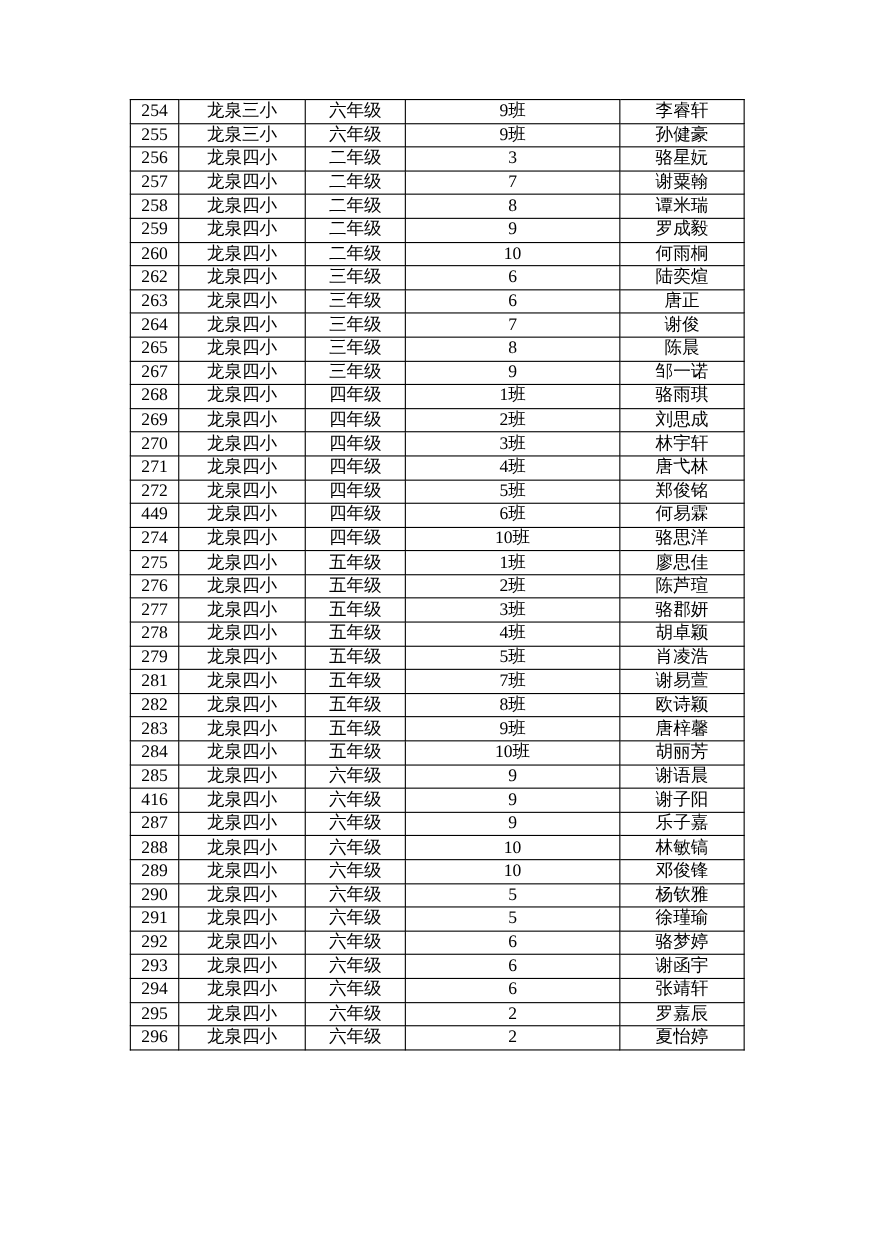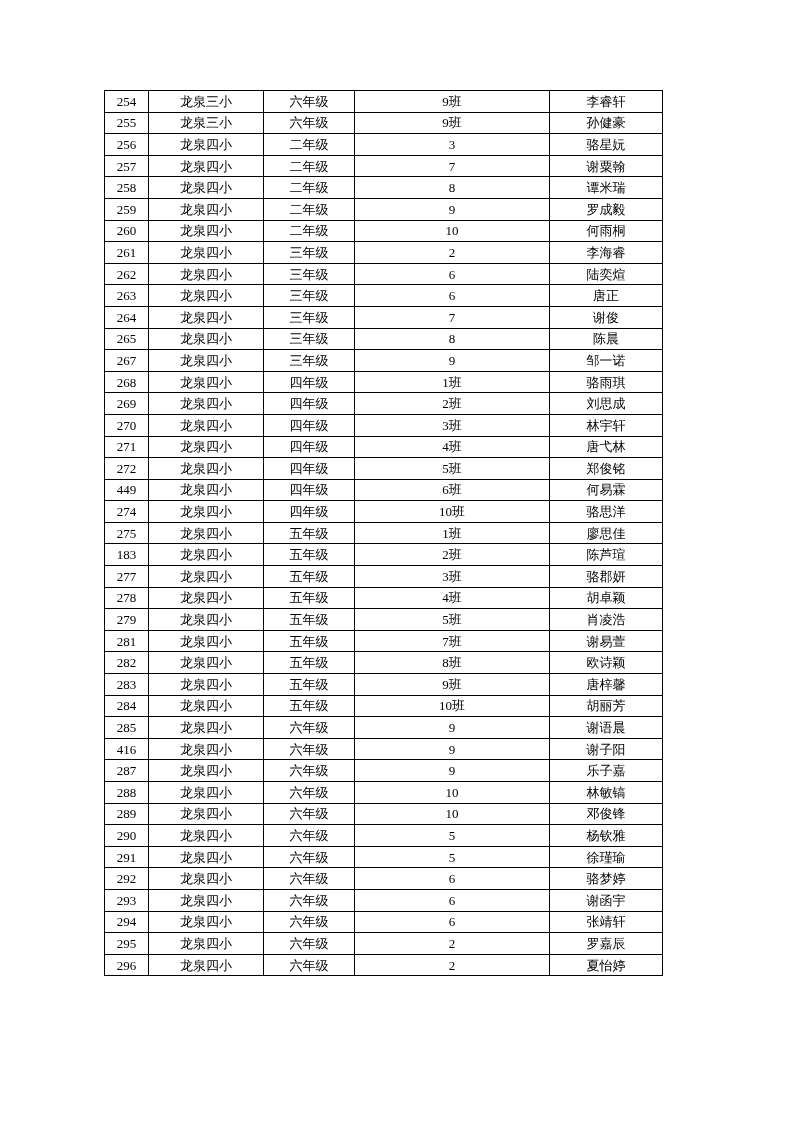--- a/index.html
+++ b/index.html
@@ -14,26 +14,26 @@
     font-family: "Liberation Serif", "DejaVu Serif", serif;
     color: #000000;
   }
   .page {
     position: absolute;
     inset: 0;
     background: #ffffff;
   }
   table.roster {
     position: absolute;
-    left: 104px;
+    left: 118px;
     top: 90px;
     width: 558px;
     border-collapse: collapse;
     table-layout: fixed;
-    font-size: 13px;
+    font-size: 16px;
   }
   table.roster td {
     border: 1px solid #000000;
     height: 20.6px;            
     text-align: center;
     vertical-align: middle;
     padding: 0;
     line-height: 1;
     overflow: hidden;
     white-space: nowrap;
@@ -100,27 +100,20 @@
           <td>罗成毅</td>
         </tr>
         <tr>
           <td>260</td>
           <td>龙泉四小</td>
           <td>二年级</td>
           <td>10</td>
           <td>何雨桐</td>
         </tr>
         <tr>
-          <td>261</td>
-          <td>龙泉四小</td>
-          <td>三年级</td>
-          <td>2</td>
-          <td>李海睿</td>
-        </tr>
-        <tr>
           <td>262</td>
           <td>龙泉四小</td>
           <td>三年级</td>
           <td>6</td>
           <td>陆奕煊</td>
         </tr>
         <tr>
           <td>263</td>
           <td>龙泉四小</td>
           <td>三年级</td>
@@ -198,21 +191,21 @@
           <td>骆思洋</td>
         </tr>
         <tr>
           <td>275</td>
           <td>龙泉四小</td>
           <td>五年级</td>
           <td>1班</td>
           <td>廖思佳</td>
         </tr>
         <tr>
-          <td>183</td>
+          <td>276</td>
           <td>龙泉四小</td>
           <td>五年级</td>
           <td>2班</td>
           <td>陈芦瑄</td>
         </tr>
         <tr>
           <td>277</td>
           <td>龙泉四小</td>
           <td>五年级</td>
           <td>3班</td>

